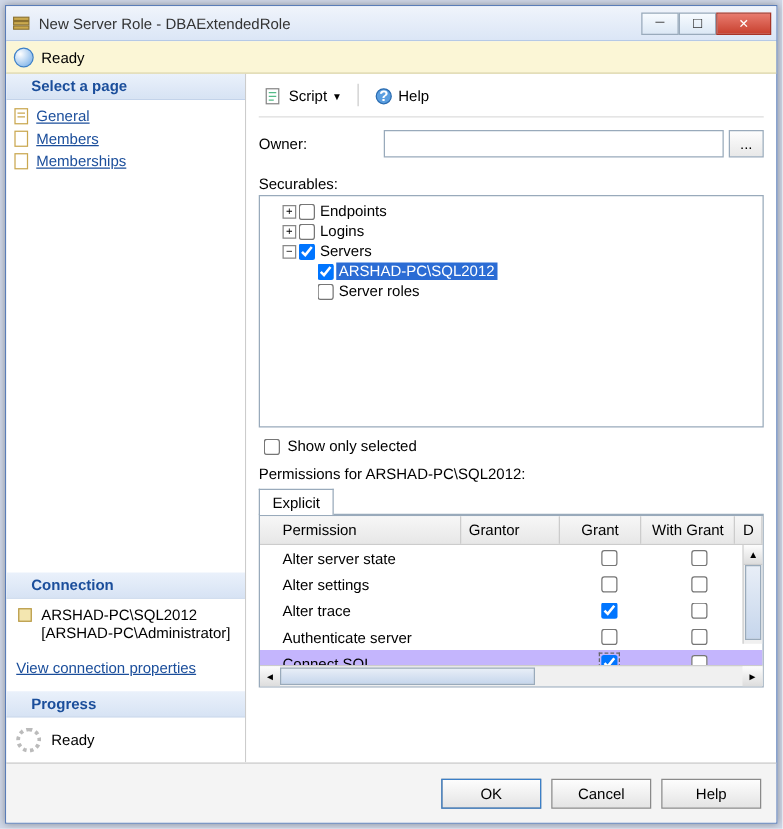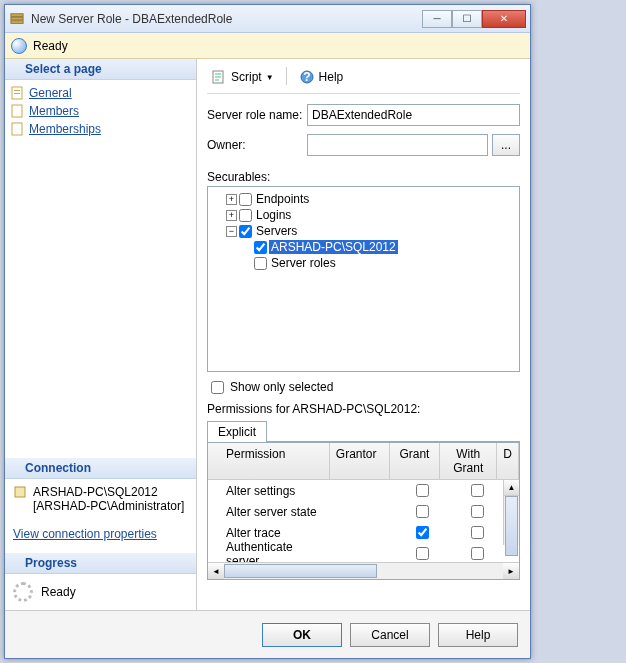--- a/index.html
+++ b/index.html
@@ -1,17 +1,17 @@
 <!DOCTYPE html>
 <html><head>
 <meta charset="utf-8">
 <style>
 * { box-sizing: border-box; margin: 0; padding: 0; font-family: 'Segoe UI', Tahoma, sans-serif; font-size: 12px; }
 body { background: #d0d8e8; padding: 4px; }
-.window { width: 527px; height: 655px; background: #fff; border: 1px solid #5a7db8; box-shadow: 0 0 6px rgba(0,0,0,.35); display: flex; flex-direction: column; }
+.window { width: 618px; height: 655px; background: #fff; border: 1px solid #5a7db8; box-shadow: 0 0 6px rgba(0,0,0,.35); display: flex; flex-direction: column; }
 .titlebar { height: 28px; background: linear-gradient(#f0f4fb,#dbe6f6); display: flex; align-items: center; padding: 0 4px; border-bottom: 1px solid #b5c9e6; }
 .titlebar .icon { width: 16px; height: 16px; margin-right: 6px; display:inline-flex;align-items:center;justify-content:center; }
 .titlebar .title { flex: 1; color: #333; }
 .winbtns { display: flex; gap: 0; }
 .winbtn { width: 30px; height: 18px; border: 1px solid #9ab; background: linear-gradient(#f7fbff,#dce8f5); display:flex;align-items:center;justify-content:center; font-size:10px; color:#333; }
 .winbtn.close { background: linear-gradient(#e87b6f,#c8412f); color:#fff; border-color:#a83426; width:44px;}
 .readybar { height: 26px; background: #fbf6d6; border-bottom: 1px solid #d9d2a8; display:flex; align-items:center; padding:0 6px; gap:6px; }
 .readybar .ricon { width:16px;height:16px;border-radius:50%;background:radial-gradient(circle at 30% 30%,#fff,#6ba8e6);border:1px solid #3b7fc8;display:inline-block; }
 .body { flex:1; display:flex; overflow:hidden; }
 .leftcol { width: 192px; background: #fff; border-right: 1px solid #ccc; display:flex; flex-direction:column; }
@@ -61,21 +61,21 @@
 .prow.selfocus .col-grant input { outline:1px dashed #666; outline-offset:1px; }
 .vscroll { position:absolute; right:0; top:0; bottom:17px; width:16px; background:#f0f0f0; border-left:1px solid #ccc; }
 .vscroll .arrow { height:16px; background:linear-gradient(#fdfdfd,#ddd); border-bottom:1px solid #ccc; display:flex;align-items:center;justify-content:center;font-size:8px;}
 .vscroll .thumb { position:absolute; top:16px; left:1px; right:1px; height:60px; background:linear-gradient(#e8eef7,#c6d6ec); border:1px solid #9ab; }
 .hscroll { height:17px; background:#f0f0f0; border-top:1px solid #ccc; display:flex; align-items:center; }
 .hscroll .arrow { width:16px; height:100%; background:linear-gradient(#fdfdfd,#ddd); display:flex;align-items:center;justify-content:center;font-size:8px;}
 .hscroll .track { flex:1; position:relative; height:100%; }
 .hscroll .thumb { position:absolute; left:0; top:1px; bottom:1px; width:55%; background:linear-gradient(#e8eef7,#c6d6ec); border:1px solid #9ab; }
 .footer { height:48px; border-top:1px solid #ccc; display:flex; justify-content:flex-end; align-items:center; gap:8px; padding:0 12px; background:#f4f4f4; }
 .fbtn { width:80px; height:24px; border:1px solid #8a8a8a; background:linear-gradient(#fdfdfd,#e4e4e4); }
-.fbtn.primary { outline:1px solid #3b7fc8; outline-offset:-1px;font-weight:bold; }
+.fbtn.primary { outline:1px solid #3b7fc8; outline-offset:-1px; }
 </style>
 </head>
 <body>
 
 <div class="window">
   <div class="titlebar">
     <span class="icon">
       <svg width="14" height="14" viewBox="0 0 16 16">
           <rect x="1" y="2" width="14" height="3" fill="#caa94e" stroke="#8a7030"></rect>
           <rect x="1" y="6" width="14" height="3" fill="#caa94e" stroke="#8a7030"></rect>
@@ -166,24 +166,20 @@
               <svg width="14" height="14">
                 <circle cx="7" cy="7" r="6" fill="#5a9ee0" stroke="#2b6cb0"></circle>
                 <text x="7" y="11" text-anchor="middle" fill="#fff" font-size="10" font-weight="bold">?</text>
               </svg>
             </span>
           <span>Help</span>
         </div>
       </div>
 
       <div class="formrow">
-        <label>Server role name:</label>
-        <input class="txtinput" value="DBAExtendedRole" style="">
-      </div>
-      <div class="formrow">
         <label>Owner:</label>
         <input class="txtinput" value="" style="">
         <button class="browsebtn">...</button>
       </div>
 
       <div class="seclabel">Securables:</div>
       <div class="treebox">
         <div class="treerow indent1">
           <span class="expander">+</span>
           <input type="checkbox" class="nodechk" style="">
@@ -221,32 +217,32 @@
       <div class="permtable-wrap">
         <div class="permhdr">
           <div class="col-perm">Permission</div>
           <div class="col-grantor">Grantor</div>
           <div class="col-grant">Grant</div>
           <div class="col-wg">With Grant</div>
           <div class="col-d">D</div>
         </div>
         <div class="permrows">
           <div class="prow">
+            <div class="col-perm">Alter server state</div>
+            <div class="col-grantor"></div>
+            <div class="col-grant">
+                <input type="checkbox" style="">
+              </div>
+            <div class="col-wg">
+                <input type="checkbox" style="">
+              </div>
+            <div class="col-d"></div>
+          </div>
+          <div class="prow">
             <div class="col-perm">Alter settings</div>
-            <div class="col-grantor"></div>
-            <div class="col-grant">
-                <input type="checkbox" style="">
-              </div>
-            <div class="col-wg">
-                <input type="checkbox" style="">
-              </div>
-            <div class="col-d"></div>
-          </div>
-          <div class="prow">
-            <div class="col-perm">Alter server state</div>
             <div class="col-grantor"></div>
             <div class="col-grant">
                 <input type="checkbox" style="">
               </div>
             <div class="col-wg">
                 <input type="checkbox" style="">
               </div>
             <div class="col-d"></div>
           </div>
           <div class="prow">

